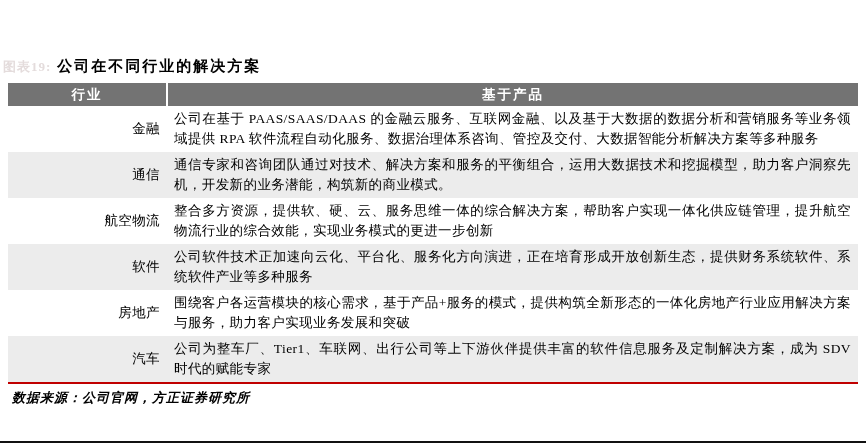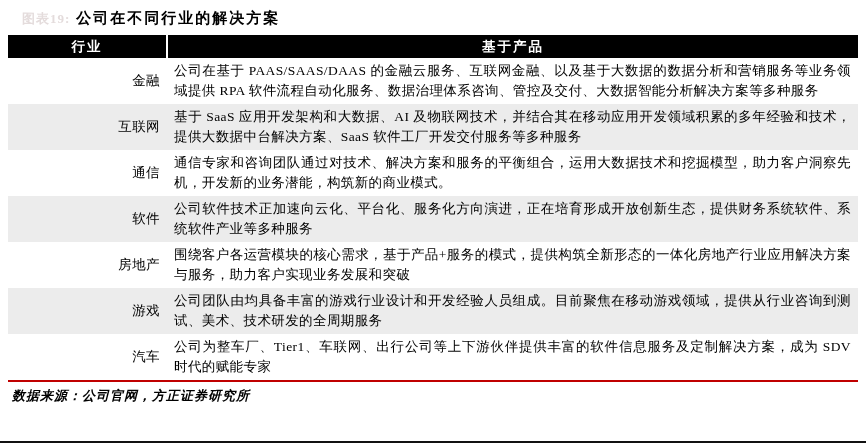--- a/index.html
+++ b/index.html
@@ -9,22 +9,23 @@
     font-family: "Liberation Serif", "DejaVu Serif", serif;
   }
   .page {
     position: relative;
     width: 866px;
     height: 445px;
     background: #ffffff;
     overflow: hidden;
   }
   .title-row {
-    padding: 9px 8px 7px 22px;
+    padding: 9px 8px 7px 3px;
     white-space: nowrap;
+    margin-top: 48px;
   }
   .figure-label {
     color: #e4dcdc;
     font-size: 13px;
     font-weight: bold;
     margin-right: 6px;
     letter-spacing: 1px;
   }
   .page-title {
     color: #000000;
@@ -33,21 +34,21 @@
     letter-spacing: 2px;
   }
   table.solutions {
     width: 850px;
     margin: 0 8px;
     border-collapse: collapse;
     table-layout: fixed;
     border-bottom: 2px solid #c00000;
   }
   table.solutions thead th {
-    background: #000000;
+    background: #737373;
     color: #ffffff;
     font-weight: bold;
     font-size: 13.5px;
     height: 23px;
     letter-spacing: 2px;
     text-align: center;
     padding: 0;
   }
   th.col-industry {
     width: 158px;
@@ -104,38 +105,34 @@
         <th class="col-industry">行业</th>
         <th>基于产品</th>
       </tr>
     </thead>
     <tbody>
       <tr>
         <td class="industry">金融</td>
         <td class="solution">公司在基于 PAAS/SAAS/DAAS 的金融云服务、互联网金融、以及基于大数据的数据分析和营销服务等业务领域提供 RPA 软件流程自动化服务、数据治理体系咨询、管控及交付、大数据智能分析解决方案等多种服务</td>
       </tr>
       <tr>
-        <td class="industry">互联网</td>
-        <td class="solution">基于 SaaS 应用开发架构和大数据、AI 及物联网技术，并结合其在移动应用开发领域积累的多年经验和技术，提供大数据中台解决方案、SaaS 软件工厂开发交付服务等多种服务</td>
+        <td class="industry">通信</td>
+        <td class="solution">通信专家和咨询团队通过对技术、解决方案和服务的平衡组合，运用大数据技术和挖掘模型，助力客户洞察先机，开发新的业务潜能，构筑新的商业模式。</td>
       </tr>
       <tr>
-        <td class="industry">通信</td>
-        <td class="solution">通信专家和咨询团队通过对技术、解决方案和服务的平衡组合，运用大数据技术和挖掘模型，助力客户洞察先机，开发新的业务潜能，构筑新的商业模式。</td>
+        <td class="industry">航空物流</td>
+        <td class="solution">整合多方资源，提供软、硬、云、服务思维一体的综合解决方案，帮助客户实现一体化供应链管理，提升航空物流行业的综合效能，实现业务模式的更进一步创新</td>
       </tr>
       <tr>
         <td class="industry">软件</td>
         <td class="solution">公司软件技术正加速向云化、平台化、服务化方向演进，正在培育形成开放创新生态，提供财务系统软件、系统软件产业等多种服务</td>
       </tr>
       <tr>
         <td class="industry">房地产</td>
         <td class="solution">围绕客户各运营模块的核心需求，基于产品+服务的模式，提供构筑全新形态的一体化房地产行业应用解决方案与服务，助力客户实现业务发展和突破</td>
-      </tr>
-      <tr>
-        <td class="industry">游戏</td>
-        <td class="solution">公司团队由均具备丰富的游戏行业设计和开发经验人员组成。目前聚焦在移动游戏领域，提供从行业咨询到测试、美术、技术研发的全周期服务</td>
       </tr>
       <tr>
         <td class="industry">汽车</td>
         <td class="solution">公司为整车厂、Tier1、车联网、出行公司等上下游伙伴提供丰富的软件信息服务及定制解决方案，成为 SDV 时代的赋能专家</td>
       </tr>
     </tbody>
   </table>
 
   <div class="source-row">
     <span>数据来源：公司官网，方正证券研究所</span>

